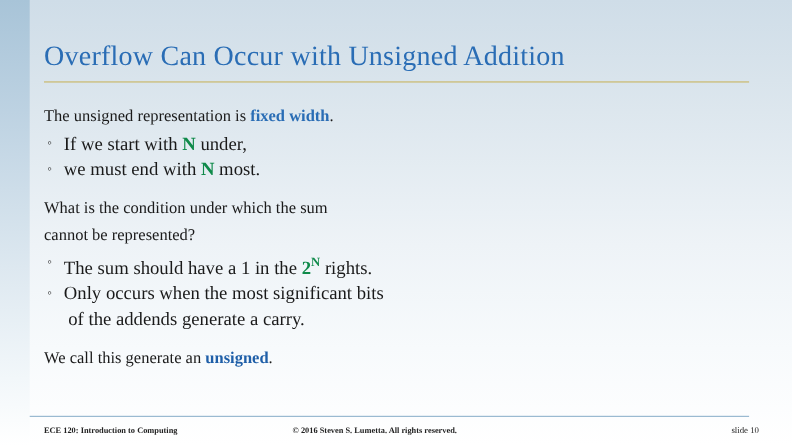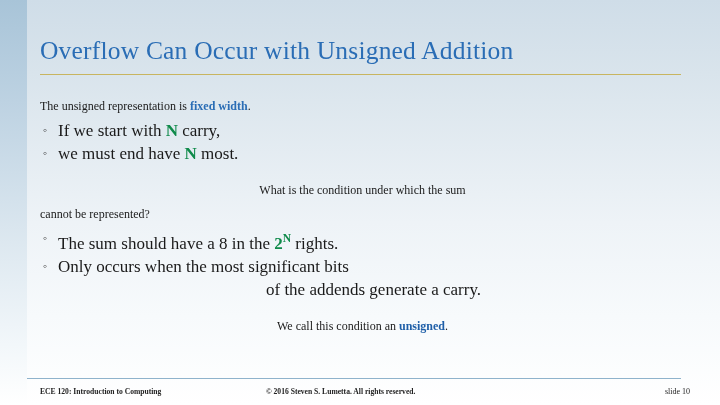--- a/index.html
+++ b/index.html
@@ -47,47 +47,45 @@
     background: #c8b560;
   }
   .body {
     position: absolute;
     left: 40px;
     top: 95px;
     width: 645px;
     color: #1a1a1a;
   }
   .para {
-    font-size: 12px;
+    font-size: 15px;
     line-height: 23px;
     margin: 0 0 1px 0;
   }
   .para.gap {
     margin-top: 14px;
-    text-align: center;
   }
   .bullet {
     font-size: 17px;
     line-height: 23px;
     margin: 0;
     padding-left: 18px;
     position: relative;
   }
   .bullet .dot {
     position: absolute;
     left: 3px;
     top: 0px;
     font-size: 12px;
     color: #333;
     line-height: 23px;
   }
   .bullet .cont {
     display: block;
     padding-left: 4px;
-    text-align: center;
   }
   .bold-blue {
     color: #2a6db5;
     font-weight: bold;
   }
   .bold-green {
     color: #0f8a4a;
     font-weight: bold;
   }
   .bold-dark {
@@ -145,32 +143,32 @@
 
   <div class="left-bar"></div>
 
   <div class="title">Overflow Can Occur with Unsigned Addition</div>
   <div class="title-rule"></div>
 
   <div class="body">
 
     <p class="para"><span>The unsigned representation is </span><span class="bold-blue">fixed width</span><span>.</span></p>
 
-    <p class="bullet"><span class="dot">◦</span><span>If we start with </span><span class="bold-green">N</span><span> carry,</span></p>
+    <p class="bullet"><span class="dot">◦</span><span>If we start with </span><span class="bold-green">N</span><span> under,</span></p>
 
-    <p class="bullet"><span class="dot">◦</span><span>we must end have </span><span class="bold-green">N</span><span> most.</span></p>
+    <p class="bullet"><span class="dot">◦</span><span>we must end with </span><span class="bold-green">N</span><span> most.</span></p>
 
     <p class="para gap">What is the condition under which the sum</p>
     <p class="para">cannot be represented?</p>
 
-    <p class="bullet"><span class="dot">◦</span><span>The sum should have a 8 in the </span><span class="bold-green">2</span><sup class="bold-green">N</sup><span> rights.</span></p>
+    <p class="bullet"><span class="dot">◦</span><span>The sum should have a 1 in the </span><span class="bold-green">2</span><sup class="bold-green">N</sup><span> rights.</span></p>
 
     <p class="bullet"><span class="dot">◦</span><span>Only occurs when the most significant bits</span><span class="cont">of the addends generate a carry.</span></p>
 
-    <p class="para gap"><span>We call this condition an </span><span class="bold-dark">unsigned</span><span>.</span></p>
+    <p class="para gap"><span>We call this generate an </span><span class="bold-dark">unsigned</span><span>.</span></p>
 
   </div>
 
   <div class="footer-rule"></div>
 
   <div class="footer">
     <span class="footer-left">ECE 120: Introduction to Computing</span>
     <span class="footer-center">© 2016 Steven S. Lumetta.  All rights reserved.</span>
     <span class="footer-right">slide 10</span>
   </div>

